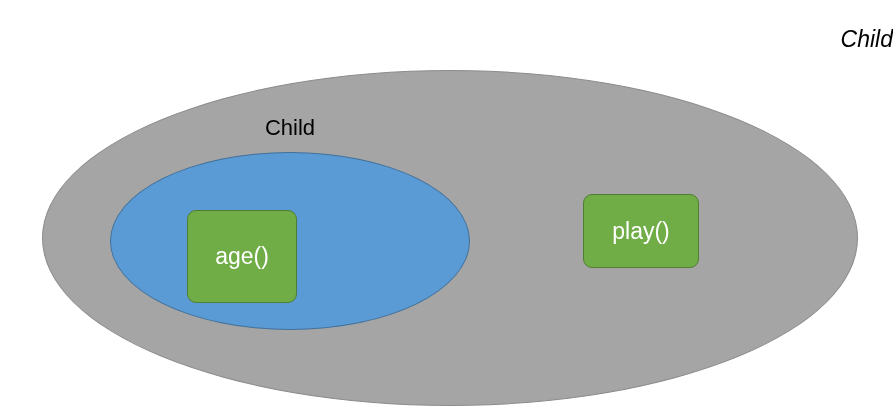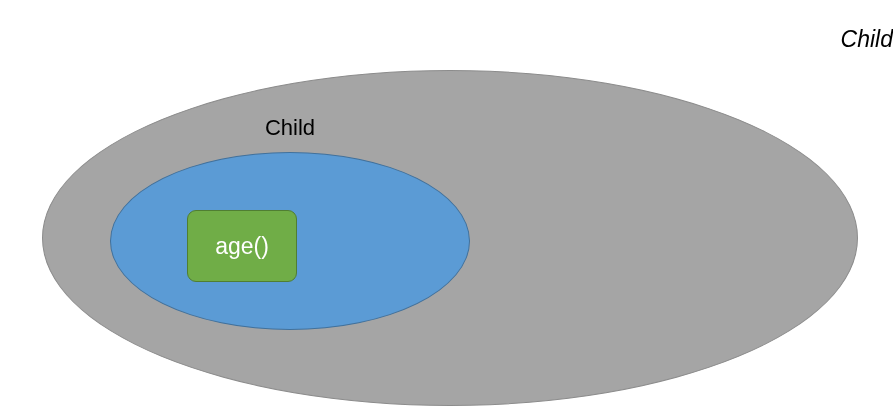--- a/index.html
+++ b/index.html
@@ -70,21 +70,21 @@
     align-items: center;
     justify-content: center;
     color: #ffffff;
     font-size: 23px;
     line-height: 1;
   }
   #method-age {
     left: 187px;
     top: 210px;
     width: 110px;
-    height: 72px;
+    height: 93px;
   }
   #method-play {
     left: 583px;
     top: 194px;
     width: 116px;
     height: 74px;
   }
 </style>
 </head>
 <body>
@@ -96,14 +96,17 @@
   <div class="set-label" id="child-label">Child</div>
 
   <div class="ellipse" id="parent-ellipse"></div>
 
   <div class="set-label" id="parent-label">Child</div>
 
   <div class="method-box" id="method-age">
     <span>age()</span>
   </div>
 
+  <div class="method-box" id="method-play">
+    <span>play()</span>
+  </div>
 
 </div>
 
 </body></html>

